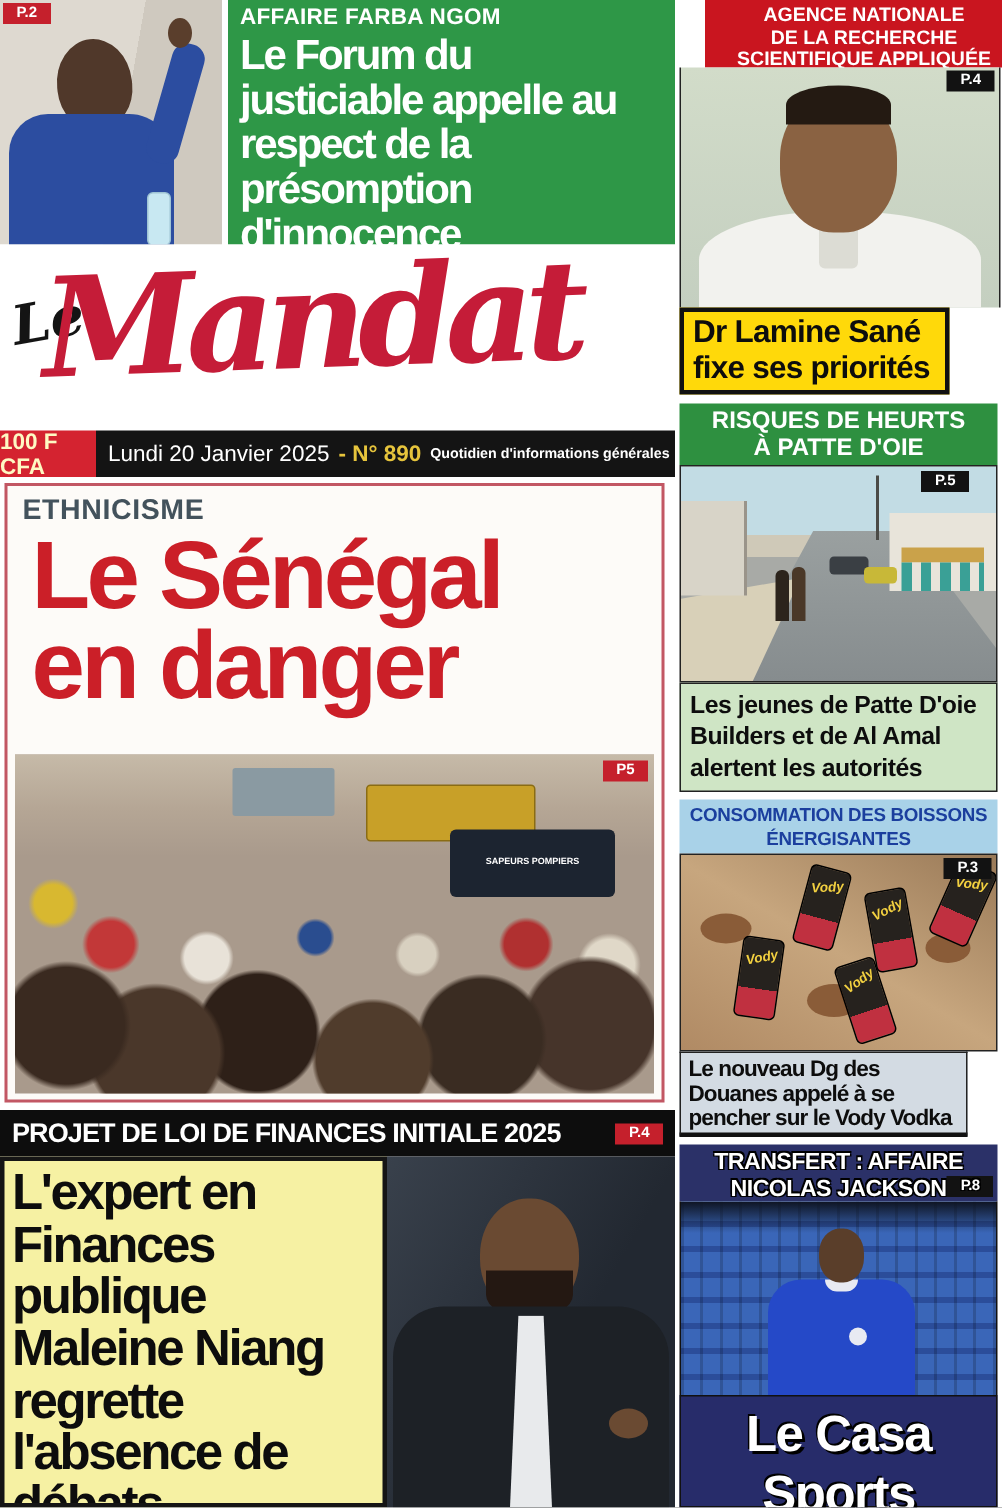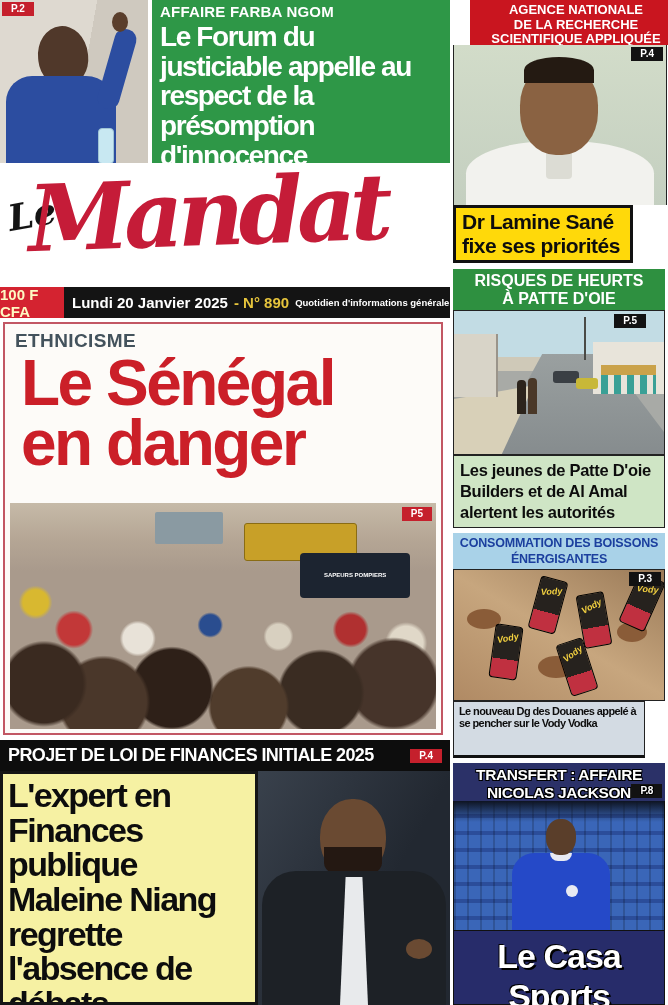--- a/index.html
+++ b/index.html
@@ -30,21 +30,21 @@
          font-size:36px;color:#141414;transform:rotate(-10deg);}
   .mh-name{position:absolute;left:28px;top:-4px;font-family:"DejaVu Serif",serif;font-style:italic;font-weight:bold;
          font-size:92px;color:#c51c38;letter-spacing:-6px;transform:rotate(-2deg);}
 
   
   .info-bar{left:0;top:287px;width:450px;height:31px;}
   .ib-price{position:absolute;left:0;top:0;width:64px;height:31px;background:#d42330;color:#fef9c3;
             font-size:15px;font-weight:bold;display:flex;align-items:center;justify-content:center;}
   .ib-black{position:absolute;left:64px;top:0;width:386px;height:31px;background:#141414;display:flex;
             align-items:center;padding:0 8px;box-sizing:border-box;gap:6px;}
-  .ib-date{color:#fff;font-size:15px;font-weight:bold;white-space:nowrap;}
+  .ib-date{color:#fff;font-size:15px;font-weight:normal;white-space:nowrap;}
   .ib-issue{color:#e6c43c;font-size:15px;font-weight:bold;white-space:nowrap;}
   .ib-tagline{color:#fff;font-size:9.5px;font-weight:bold;margin-left:auto;white-space:nowrap;}
 
   
   .main-box{left:3px;top:322px;width:440px;height:413px;border:2px solid #c25764;background:#fdfbf8;box-sizing:border-box;}
   .eth-kicker{margin:6px 0 0 10px;font-size:19px;font-weight:bold;color:#43525c;letter-spacing:.4px;}
   .main-headline{color:#cb1f28;font-weight:bold;font-size:64px;line-height:.93;letter-spacing:-2.5px;
                  padding-left:16px;margin-top:2px;}
   .crowd-photo{position:absolute;left:5px;bottom:4px;width:426px;height:226px;overflow:hidden;
     background-color:#a99a8c;
@@ -120,21 +120,21 @@
   .r3-header{left:453px;top:533px;width:212px;height:36px;background:#a9d2e8;color:#1b3f9e;text-align:center;
              font-weight:bold;font-size:12.5px;line-height:1.25;padding-top:3px;box-sizing:border-box;letter-spacing:-.2px;}
   .r3-photo{left:453px;top:569px;width:212px;height:132px;overflow:hidden;border:1px solid #222;box-sizing:border-box;
             background:linear-gradient(30deg,#b08a64,#c7a67e 50%,#9a7a58);}
   .v-hand{position:absolute;background:#8a5c38;border-radius:50%;}
   .can{position:absolute;width:26px;height:52px;border-radius:4px;border:1px solid #000;
        background:linear-gradient(#26221e 0 64%,#c03040 64% 100%);}
   .can span{display:block;color:#f2d040;font-size:9px;font-weight:bold;font-style:italic;text-align:center;
             margin-top:7px;transform:rotate(-18deg);}
   .r3-caption{left:453px;top:701px;width:192px;height:57px;background:#d3dbe3;border:1px solid #222;border-bottom:3px solid #111;
-              box-sizing:border-box;color:#0d0d0d;font-size:11px;font-weight:bold;line-height:1.1;padding:3px 5px;letter-spacing:-.6px;}
+              box-sizing:border-box;color:#0d0d0d;font-size:15px;font-weight:bold;line-height:1.1;padding:3px 5px;letter-spacing:-.6px;}
 
   .r4-header{left:453px;top:763px;width:212px;height:38px;background:#2b3168;text-align:center;color:#fff;
              font-weight:bold;font-size:15.5px;line-height:1.15;padding-top:3px;box-sizing:border-box;letter-spacing:-.4px;
              text-shadow:1px 1px 0 #000,-1px 1px 0 #000,1px -1px 0 #000,-1px -1px 0 #000;}
   .r4-photo{left:453px;top:801px;width:212px;height:129px;overflow:hidden;border-left:1px solid #111;border-right:1px solid #111;box-sizing:border-box;
             background:repeating-linear-gradient(180deg,#3a66b8 0 13px,#2b4d9a 13px 17px);}
   .j-rows{position:absolute;inset:0;background:repeating-linear-gradient(90deg,rgba(0,0,0,.18) 0 2px,rgba(0,0,0,0) 2px 13px);}
   .j-dark-top{position:absolute;left:0;top:0;width:100%;height:16%;background:linear-gradient(#0e1422,rgba(14,20,34,0));}
   .j-head{position:absolute;left:92px;top:18px;width:30px;height:36px;background:#5a3e2a;border-radius:46%;}
   .j-jersey{position:absolute;left:58px;top:52px;width:98px;height:77px;background:#2549c8;border-radius:22px 22px 0 0;}

